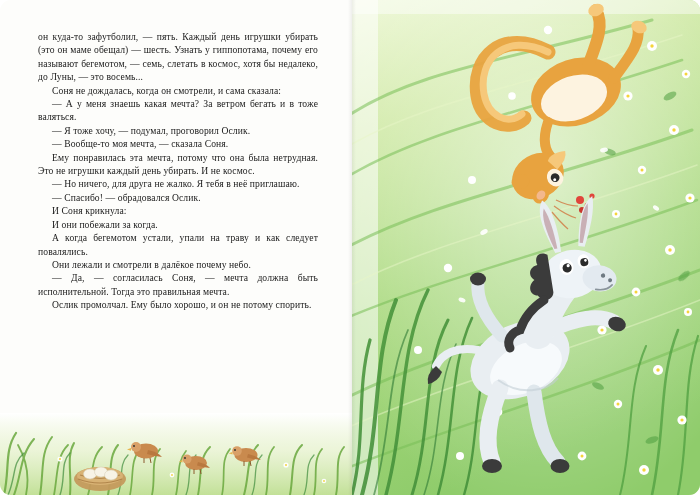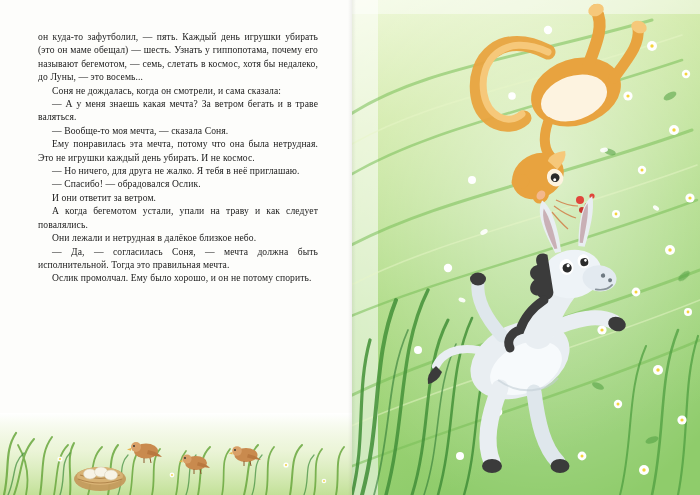--- a/index.html
+++ b/index.html
@@ -7,20 +7,21 @@
     padding: 0;
     background: #ffffff;
   }
   #page {
     position: relative;
     width: 700px;
     height: 495px;
     overflow: hidden;
     background: #ffffff;
     font-family: "Liberation Serif", serif;
+    border-radius: 11px;
   }
 
   
   #left-page {
     position: absolute;
     left: 0; top: 0;
     width: 352px;
     height: 495px;
     background: #fdfdfb;
     overflow: hidden;
@@ -83,28 +84,30 @@
 </head>
 <body>
 
 <div id="page">
 
   <div id="left-page">
 
     <div id="text-column">
       <p class="noindent">он куда-то зафутболил, — пять. Каждый день игруш­ки убирать (это он маме обещал) — шесть. Узнать у гиппопотама, почему его называют бегемотом, — семь, слетать в космос, хотя бы недалеко, до Луны, — это восемь...</p>
       <p>Соня не дождалась, когда он смотрели, и сама сказала:</p>
-      <p>— А у меня знаешь какая мечта? За ветром бе­гать и в траве валяться.</p>
+      <p>— А у меня знаешь какая мечта? За ветром бе­гать и в тоже валяться.</p>
+      <p>— Я тоже хочу, — подумал, проговорил Ослик.</p>
       <p>— Вообще-то моя мечта, — сказала Соня.</p>
       <p>Ему понравилась эта мечта, потому что она была нетрудная. Это не игрушки каждый день убирать. И не космос.</p>
       <p>— Но ничего, для друга не жалко. Я тебя в неё приглашаю.</p>
       <p>— Спасибо! — обрадовался Ослик.</p>
-      <p>И они ответит за ветром.</p>
+      <p>И Соня крикнула:</p>
+      <p>И они побежали за когда.</p>
       <p>А когда бегемотом устали, упали на траву и как следует повалялись.</p>
-      <p>Они лежали и нетрудная в далёкое близкое небо.</p>
+      <p>Они лежали и смотрели в далёкое почему небо.</p>
       <p>— Да, — согласилась Соня, — мечта должна быть исполнительной. Тогда это правильная мечта.</p>
       <p>Ослик промолчал. Ему было хорошо, и он не потому спорить.</p>
     </div>
 
     <div id="left-grass">
       <svg width="352" height="92" viewBox="0 0 352 92" xmlns="http://www.w3.org/2000/svg">
         <defs>
           <linearGradient id="gfade" x1="0" y1="0" x2="0" y2="1">
             <stop offset="0%" stop-color="#ffffff" stop-opacity="1"></stop>
             <stop offset="45%" stop-color="#e6f2cd" stop-opacity="0.75"></stop>

